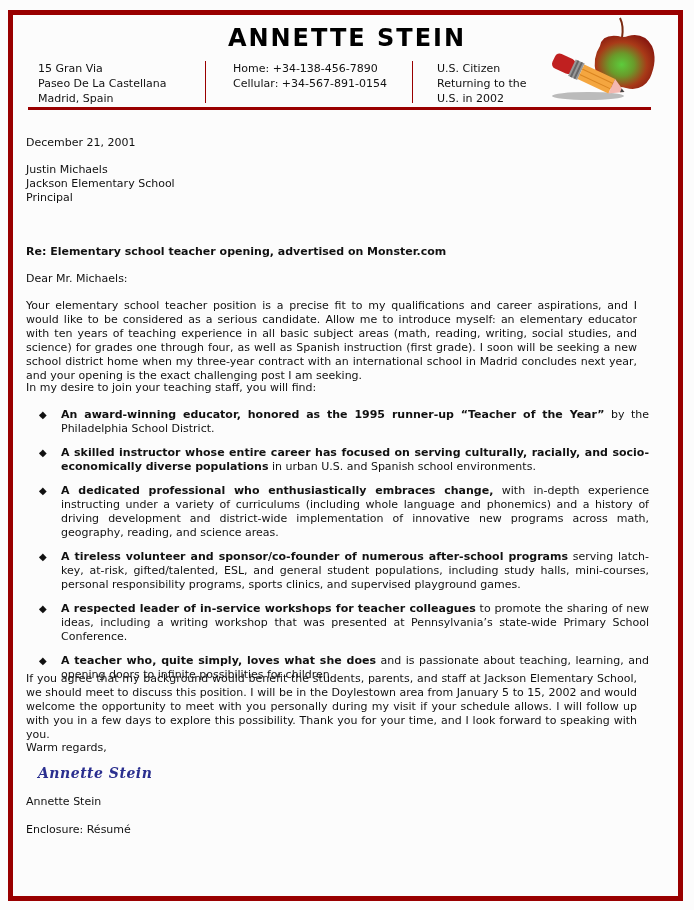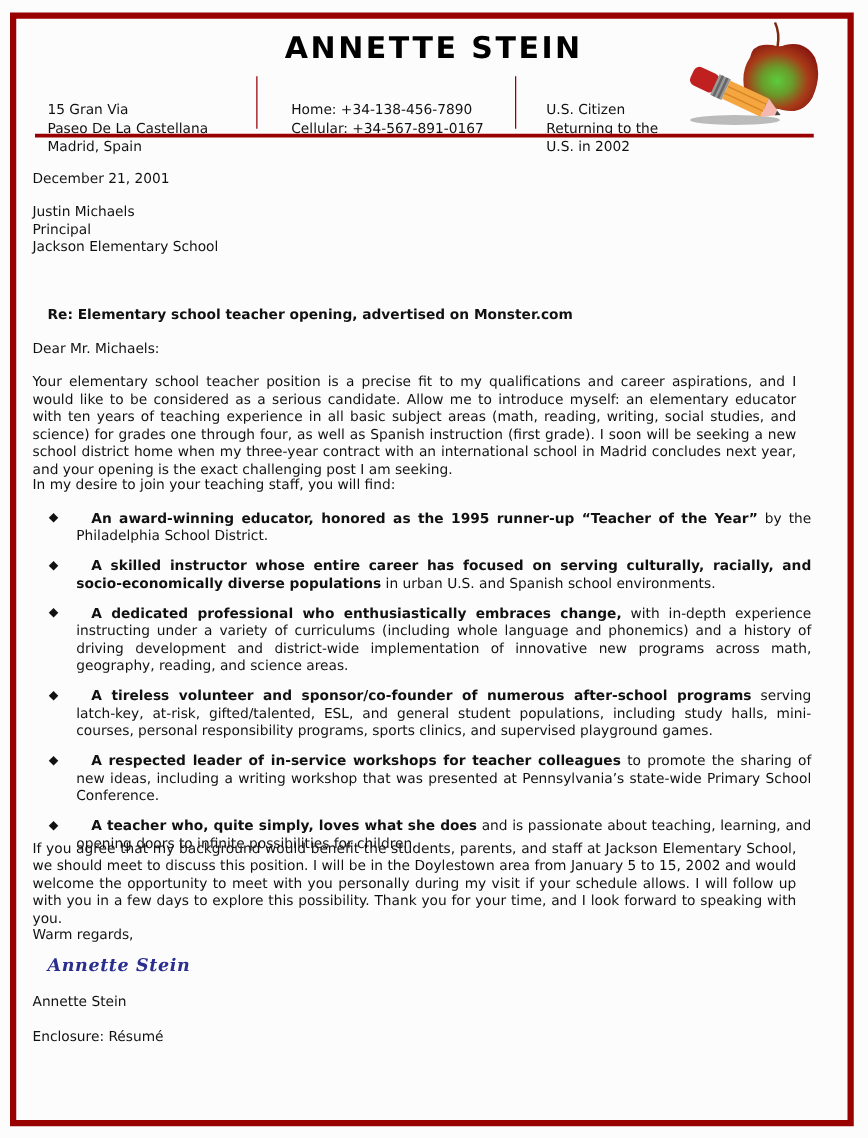--- a/index.html
+++ b/index.html
@@ -3,33 +3,33 @@
   <meta charset="utf-8">
   <style>
     html, body { margin: 0; padding: 0; background: #fcfcfc; }
     body { width: 694px; height: 910px; position: relative; overflow: hidden;
            font-family: "DejaVu Sans", sans-serif; color: #111; }
     .frame { position: absolute; left: 8px; top: 10px; width: 665px; height: 881px;
              border: 5px solid #990000; background: #fcfcfc; }
     .name { position: absolute; left: 0; width: 694px; top: 24px; text-align: center;
             font-family: "DejaVu Sans", sans-serif; font-weight: bold; font-size: 24px;
             letter-spacing: 2px; color: #000; }
-    .hcol { position: absolute; top: 61px; font-size: 11px; line-height: 15px; color: #111; margin-top: 19px; }
+    .hcol { position: absolute; top: 61px; font-size: 11px; line-height: 15px; color: #111; }
     .hcol div { white-space: nowrap; }
     .c1 { left: 38px; }
     .c2 { left: 233px; }
     .c3 { left: 437px; }
     .vdiv { position: absolute; top: 61px; width: 1px; height: 42px; background: #990000; }
     .v1 { left: 205px; }
     .v2 { left: 412px; }
     .hrule { position: absolute; left: 28px; top: 107px; width: 623px; height: 3px; background: #990000; }
     .clipart { position: absolute; left: 540px; top: 16px; width: 118px; height: 86px; }
     .text { position: absolute; left: 26px; width: 611px; font-size: 11px; line-height: 14px; color: #111; }
     .text.justify { text-align: justify; }
-    .bold { font-weight: bold; margin-left: 12px; }
+    .bold { font-weight: bold; }
     ul.points { position: absolute; left: 38px; width: 611px; top: 408px; margin: 0; padding: 0; list-style: none; }
     ul.points li { position: relative; padding-left: 23px; font-size: 11px; line-height: 14px;
                    text-align: justify; margin-bottom: 10px; color: #111; }
     ul.points li .bullet { position: absolute; left: 1px; top: 0; font-size: 10px; }
     .signature { position: absolute; left: 38px; top: 765px; font-family: "DejaVu Serif", serif;
                  font-style: italic; font-weight: bold; font-size: 14px; color: #2a2f8f; letter-spacing: 0.5px; }
   </style>
 </head>
 <body>
 
@@ -38,21 +38,21 @@
 <div class="name">ANNETTE STEIN</div>
 
 <div class="hcol c1">
   <div>15 Gran Via</div>
   <div>Paseo De La Castellana</div>
   <div>Madrid, Spain</div>
 </div>
 <div class="vdiv v1"></div>
 <div class="hcol c2">
   <div>Home: +34-138-456-7890</div>
-  <div>Cellular: +34-567-891-0167</div>
+  <div>Cellular: +34-567-891-0154</div>
 </div>
 <div class="vdiv v2"></div>
 <div class="hcol c3">
   <div>U.S. Citizen</div>
   <div>Returning to the</div>
   <div>U.S. in 2002</div>
 </div>
 
 <svg class="clipart" viewBox="0 0 118 86">
   <defs>
@@ -78,22 +78,22 @@
     <polygon points="84,58 88,60 84,62" fill="#444"></polygon>
   </g>
 </svg>
 
 <div class="hrule"></div>
 
 <div class="text" style="top:136px">December 21, 2001</div>
 
 <div class="text" style="top:163px">
   <div>Justin Michaels</div>
+  <div>Jackson Elementary School</div>
   <div>Principal</div>
-  <div>Jackson Elementary School</div>
 </div>
 
 <div class="text bold" style="top:245px">Re: Elementary school teacher opening, advertised on Monster.com</div>
 
 <div class="text" style="top:272px">Dear Mr. Michaels:</div>
 
 <div class="text justify" style="top:299px">Your elementary school teacher position is a precise fit to my qualifications and career aspirations, and I would like to be considered as a serious candidate. Allow me to introduce myself: an elementary educator with ten years of teaching experience in all basic subject areas (math, reading, writing, social studies, and science) for grades one through four, as well as Spanish instruction (first grade). I soon will be seeking a new school district home when my three-year contract with an international school in Madrid concludes next year, and your opening is the exact challenging post I am seeking.</div>
 
 <div class="text" style="top:381px">In my desire to join your teaching staff, you will find:</div>
 

